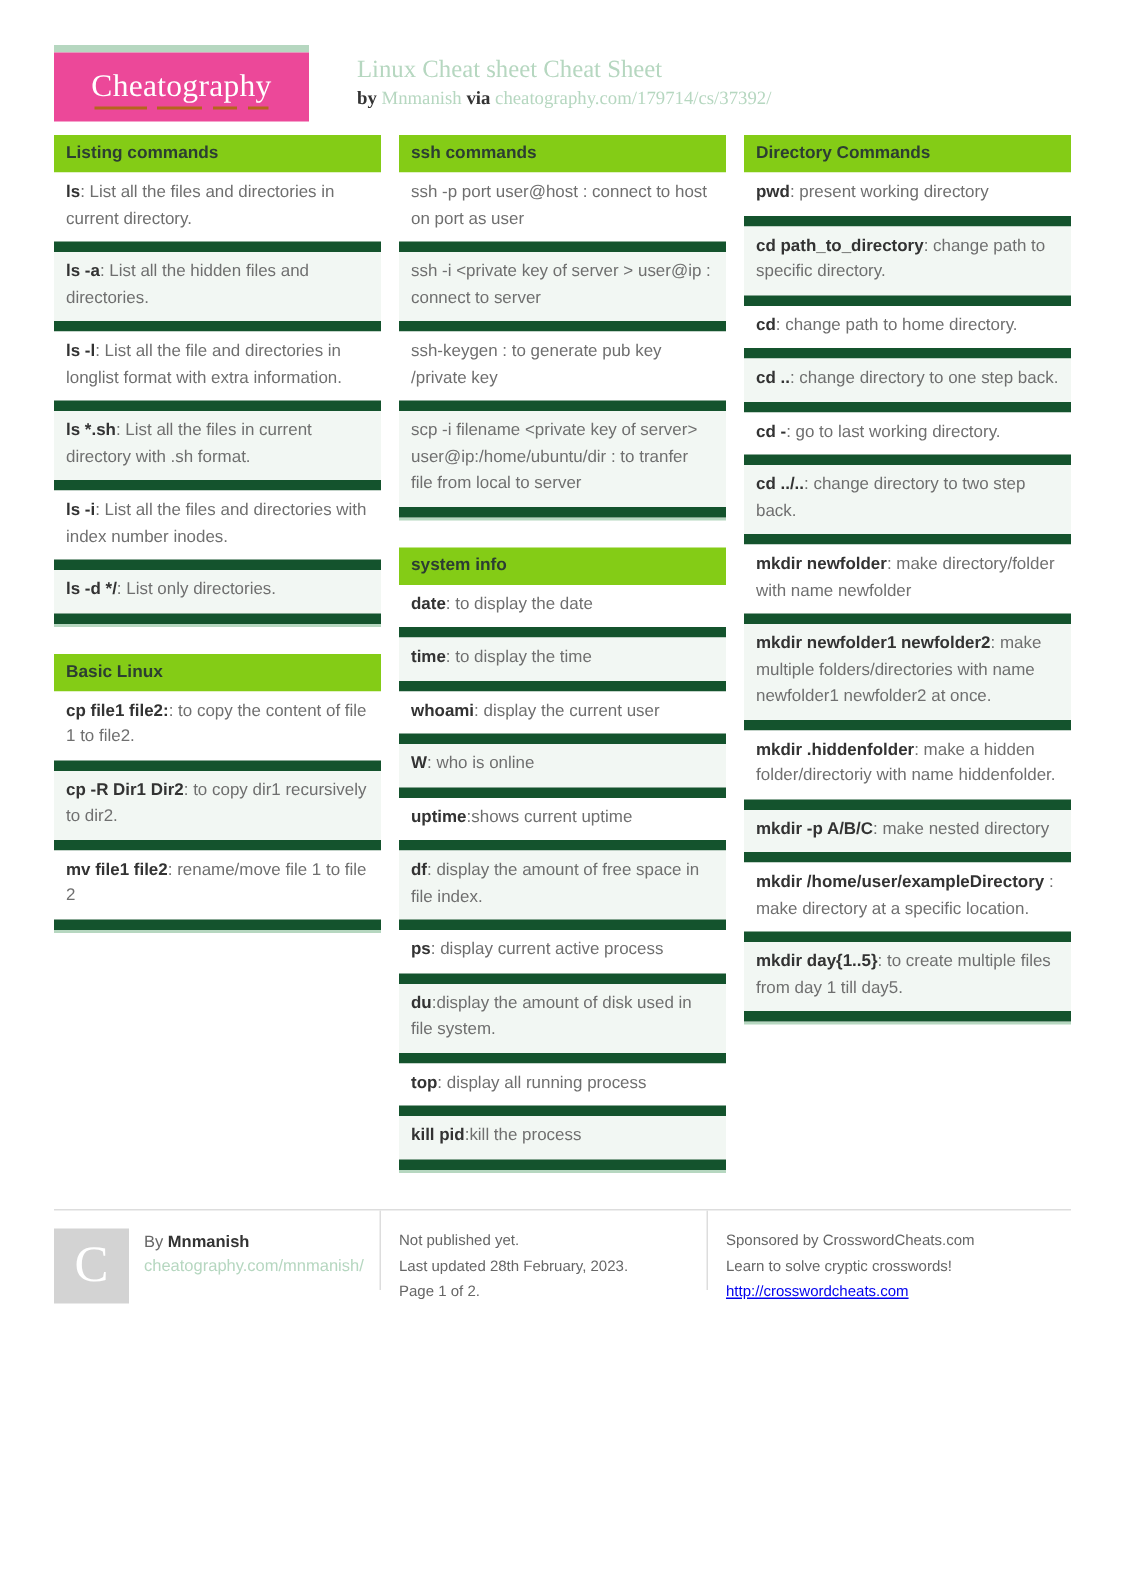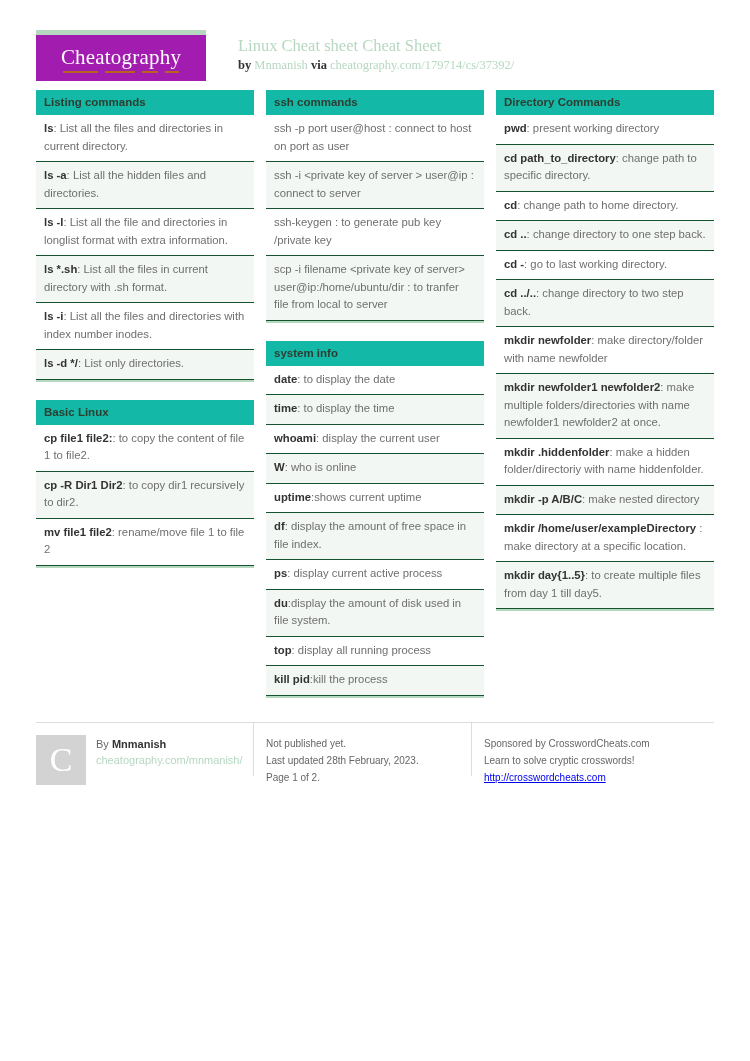--- a/index.html
+++ b/index.html
@@ -10,21 +10,21 @@
     font-family: "Liberation Sans", sans-serif;
     -webkit-font-smoothing: antialiased;
   }
   .page { position: relative; width: 750px; height: 1061px; padding: 0 36px; }
 
   
   .header { display: flex; align-items: flex-start; padding-top: 30px; height: 72px; }
   .logo-wrap { width: 170px; flex: 0 0 170px; }
   .logo-topbar { height: 5px; background: #b6d7c0; width: 170px; }
   .logo-box {
-    background: #a21caf; height: 46px; width: 170px;
+    background: #ec4899; height: 46px; width: 170px;
     display: flex; align-items: center; justify-content: center;
   }
   .logo-text {
     color: #ffffff; font-family: "Liberation Serif", serif;
     font-size: 21px; letter-spacing: .2px; position: relative;
     padding-bottom: 2px;
   }
   .logo-underline { position: absolute; left: 2px; right: 2px; bottom: -1px; height: 2px;
     background: linear-gradient(to right,
       #b5651d 0 30%, transparent 30% 36%,
@@ -40,26 +40,26 @@
   .byline { font-size: 12.5px; line-height: 18px; color: #555; font-family: "Liberation Serif", serif; }
   .byline .bold { font-weight: bold; color: #333; font-family: "Liberation Serif", serif; }
   .byline a { color: #b6d7c0; text-decoration: none; }
 
   
   .columns { display: flex; gap: 12px; margin-top: 18px; align-items: flex-start; }
   .col { width: 218px; flex: 0 0 218px; }
 
   .table { width: 100%; margin-bottom: 18px; border-bottom: 2px solid #b6d7c0; }
   .t-head {
-    background: #14b8a6; color: #2c3e32; font-size: 11.5px; font-weight: bold;
+    background: #84cc16; color: #2c3e32; font-size: 11.5px; font-weight: bold;
     padding: 5px 8px 6px 8px; line-height: 14px;
   }
   .t-row {
     font-size: 11.3px; color: #6f6f6f; line-height: 17.5px;
-    padding: 5px 8px 6px 8px; border-bottom: 1px solid #14532d;
+    padding: 5px 8px 6px 8px; border-bottom: 7px solid #14532d;
   }
   .t-row:nth-child(odd) { background: #f2f7f3; }
   .t-row:nth-child(even) { background: #ffffff; }
   .t-row b { color: #333333; font-weight: bold; }
 
   
   .footer { display: flex; margin-top: 6px; border-top: 1px solid #dddddd; padding-top: 12px; }
   .f-col { width: 218px; flex: 0 0 218px; position: relative; }
   .f-col + .f-col { padding-left: 12px; }
   .f-col + .f-col:before {

